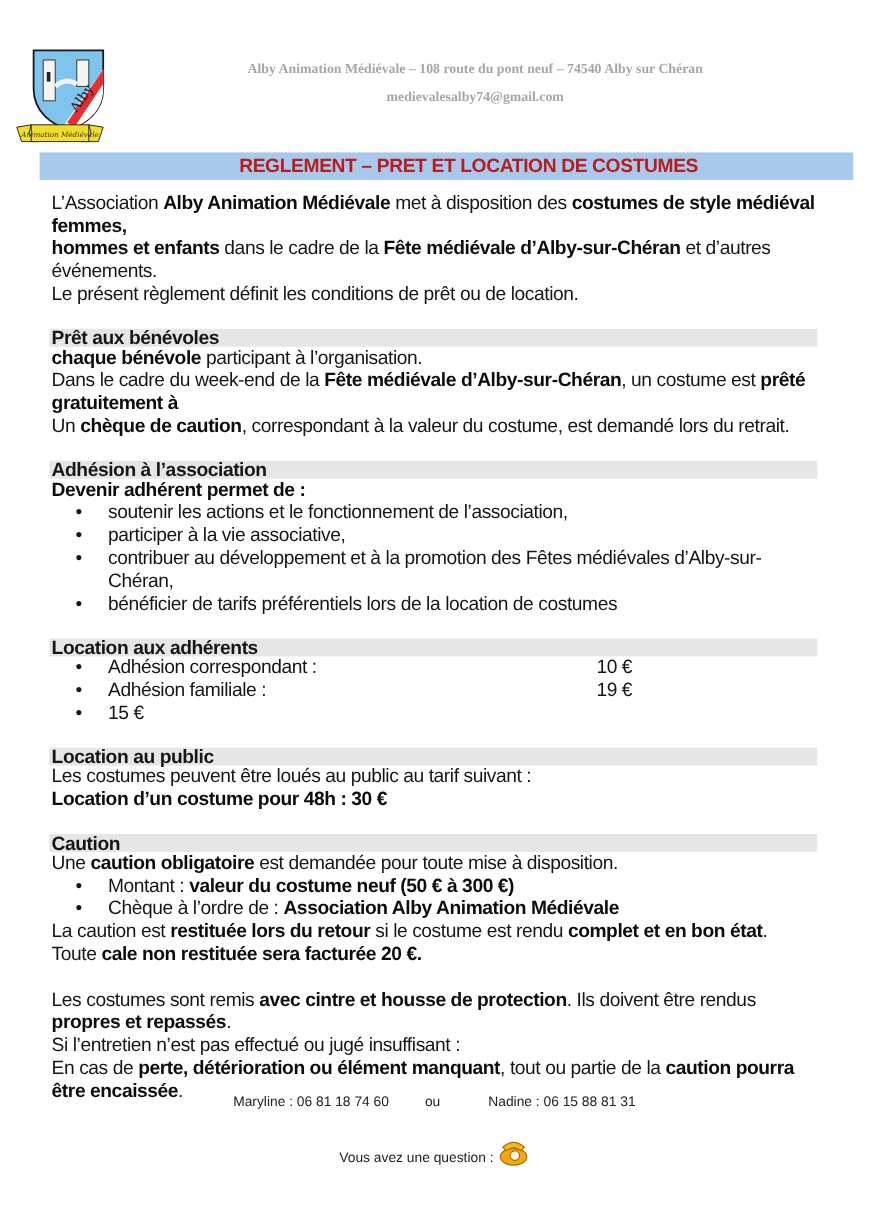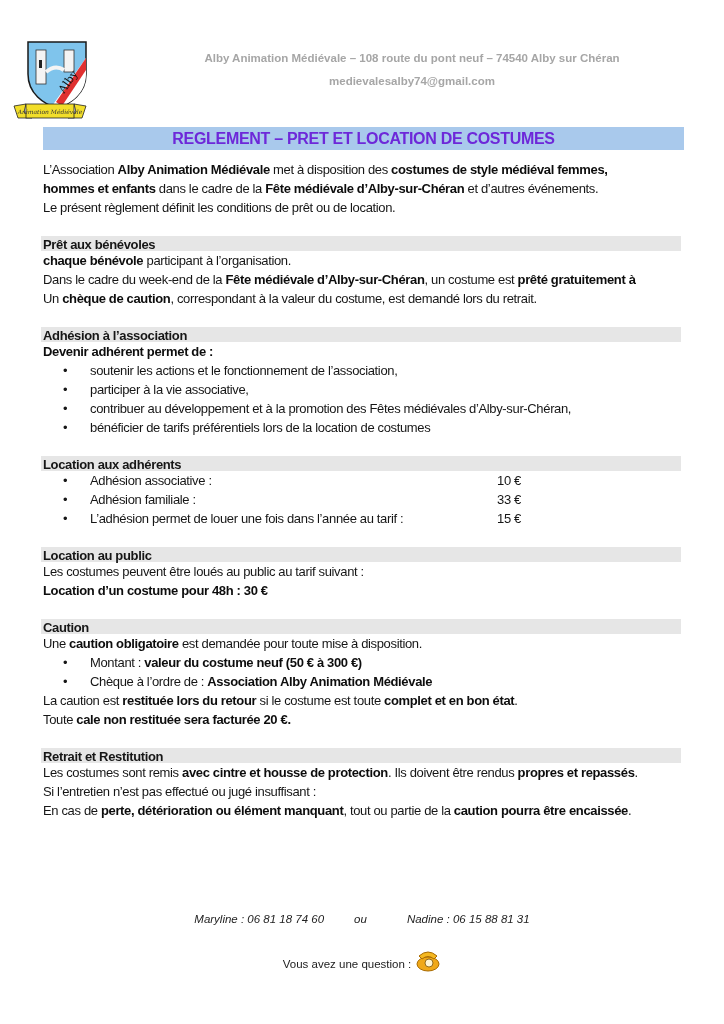--- a/index.html
+++ b/index.html
@@ -1,44 +1,44 @@
 <!DOCTYPE html>
 <html><head>
 <meta charset="utf-8">
 <style>
   html, body { margin:0; padding:0; background:#ffffff; }
   body { width:724px; height:1024px; position:relative; overflow:hidden;
          font-family:"Liberation Sans", sans-serif; color:#111; }
   .logo { position:absolute; left:12px; top:36px; width:76px; height:84px; }
-  .hdr-line { position:absolute; left:100px; width:624px; text-align:center;
-              font-family:Liberation Sans, sans-serif; font-weight:bold;
+  .hdr-line { position:absolute; left:84px; width:624px; text-align:center;
+              font-family:Liberation Serif, serif; font-weight:bold;
               font-size:11.5px; color:#a6a6a6; }
   .hdr-addr { top:52px; }
   .hdr-mail { top:75px; }
-  .banner { position:absolute; left:43px; top:127px; width:641px; height:23px;
+  .banner { position:absolute; left:33px; top:127px; width:641px; height:23px;
             background:#a9c9ec; text-align:center;
             font-family:"Liberation Sans", sans-serif; font-weight:bold; font-size:16px;
-            line-height:23px; color:#6d28d9; letter-spacing:-0.3px; }
+            line-height:23px; color:#b91c1c; letter-spacing:-0.3px;padding-left:37px; }
   .doc { position:absolute; left:43px; top:160px; width:640px;
-         font-family:"Liberation Sans", sans-serif; font-size:13px; line-height:19px;
+         font-family:"Liberation Sans", sans-serif; font-size:16px; line-height:19px;
          color:#161616; letter-spacing:-0.35px; }
   .doc p { margin:0; }
   .doc b { font-weight:bold; color:#0d0d0d; }
   .sec { margin-top:19px; }
   .sec-title { background:#e6e6e6; margin-left:-2px; padding-left:2px; width:638px;
                font-weight:bold; height:15px; line-height:17px; }
   ul { margin:0; padding:0; list-style:none; }
   li { position:relative; padding-left:47px; }
   li::before { content:"•"; position:absolute; left:20px; top:0; }
   .price-row { display:flex; }
   .price-row .lbl { width:407px; }
   .footer { position:absolute; left:0; width:724px; text-align:center;
             font-family:"Liberation Sans", sans-serif; font-size:11.5px; color:#222; }
   .f1 { top:948px; }
-  .f2 { top:913px; font-style:italic; }
+  .f2 { top:913px; }
   .f2 .sp1 { display:inline-block; width:30px; }
   .f2 .sp2 { display:inline-block; width:40px; }
   .phone-icon { display:inline-block; width:26px; height:24px; vertical-align:-4px; margin-left:4px; }
 </style>
 </head>
 <body>
 
 <svg class="logo" viewBox="0 0 76 84">
   <path d="M16 6 H74 V38 C74 58 58 68 45 72 C32 68 16 58 16 38 Z" fill="#7fc4ec" stroke="#1a1a1a" stroke-width="1.5"></path>
   <path d="M74 20 L74 38 C74 58 58 68 45 72 L40 70 L74 22 Z" fill="#ffffff"></path>
@@ -82,53 +82,51 @@
       <li>participer à la vie associative,</li>
       <li>contribuer au développement et à la promotion des Fêtes médiévales d’Alby-sur-Chéran,</li>
       <li>bénéficier de tarifs préférentiels lors de la location de costumes</li>
     </ul>
   </div>
 
   <div class="sec">
     <div class="sec-title">Location aux adhérents</div>
     <ul>
       <li class="price-row">
-          <span class="lbl">Adhésion associative :</span>
+          <span class="lbl">Adhésion correspondant :</span>
           <span>10 €</span>
         </li>
       <li class="price-row">
           <span class="lbl">Adhésion familiale :</span>
-          <span>33 €</span>
+          <span>19 €</span>
         </li>
       <li class="price-row">
-          <span class="lbl">L’adhésion permet de louer une fois dans l’année au tarif :</span>
           <span>15 €</span>
         </li>
     </ul>
   </div>
 
   <div class="sec">
     <div class="sec-title">Location au public</div>
     <p>Les costumes peuvent être loués au public au tarif suivant :</p>
     <p><b>Location d’un costume pour 48h : 30 €</b></p>
   </div>
 
   <div class="sec">
     <div class="sec-title">Caution</div>
     <p><span>Une </span><b>caution obligatoire</b><span> est demandée pour toute mise à disposition.</span></p>
     <ul>
       <li><span>Montant : </span><b>valeur du costume neuf (50 € à 300 €)</b></li>
       <li><span>Chèque à l’ordre de : </span><b>Association Alby Animation Médiévale</b></li>
     </ul>
-    <p><span>La caution est </span><b>restituée lors du retour</b><span> si le costume est toute </span><b>complet et en bon état</b><span>.</span></p>
+    <p><span>La caution est </span><b>restituée lors du retour</b><span> si le costume est rendu </span><b>complet et en bon état</b><span>.</span></p>
     <p><span>Toute </span><b>cale non restituée sera facturée 20 €.</b></p>
   </div>
 
   <div class="sec">
-    <div class="sec-title">Retrait et Restitution</div>
     <p><span>Les costumes sont remis </span><b>avec cintre et housse de protection</b><span>. Ils doivent être rendus </span><b>propres et repassés</b><span>.</span></p>
     <p>Si l’entretien n’est pas effectué ou jugé insuffisant :</p>
     <p><span>En cas de </span><b>perte, détérioration ou élément manquant</b><span>, tout ou partie de la </span><b>caution pourra être encaissée</b><span>.</span></p>
   </div>
 </div>
 
 <div class="footer f1">
   <span>Vous avez une question :</span><svg class="phone-icon" viewBox="0 0 26 24">
     <ellipse cx="13" cy="16" rx="11" ry="7" fill="#f0a818" stroke="#a86a00" stroke-width="1"></ellipse>
     <path d="M4 8 Q13 0 22 8 L19 11 Q13 6 7 11 Z" fill="#f5b820" stroke="#a86a00" stroke-width="1"></path>

